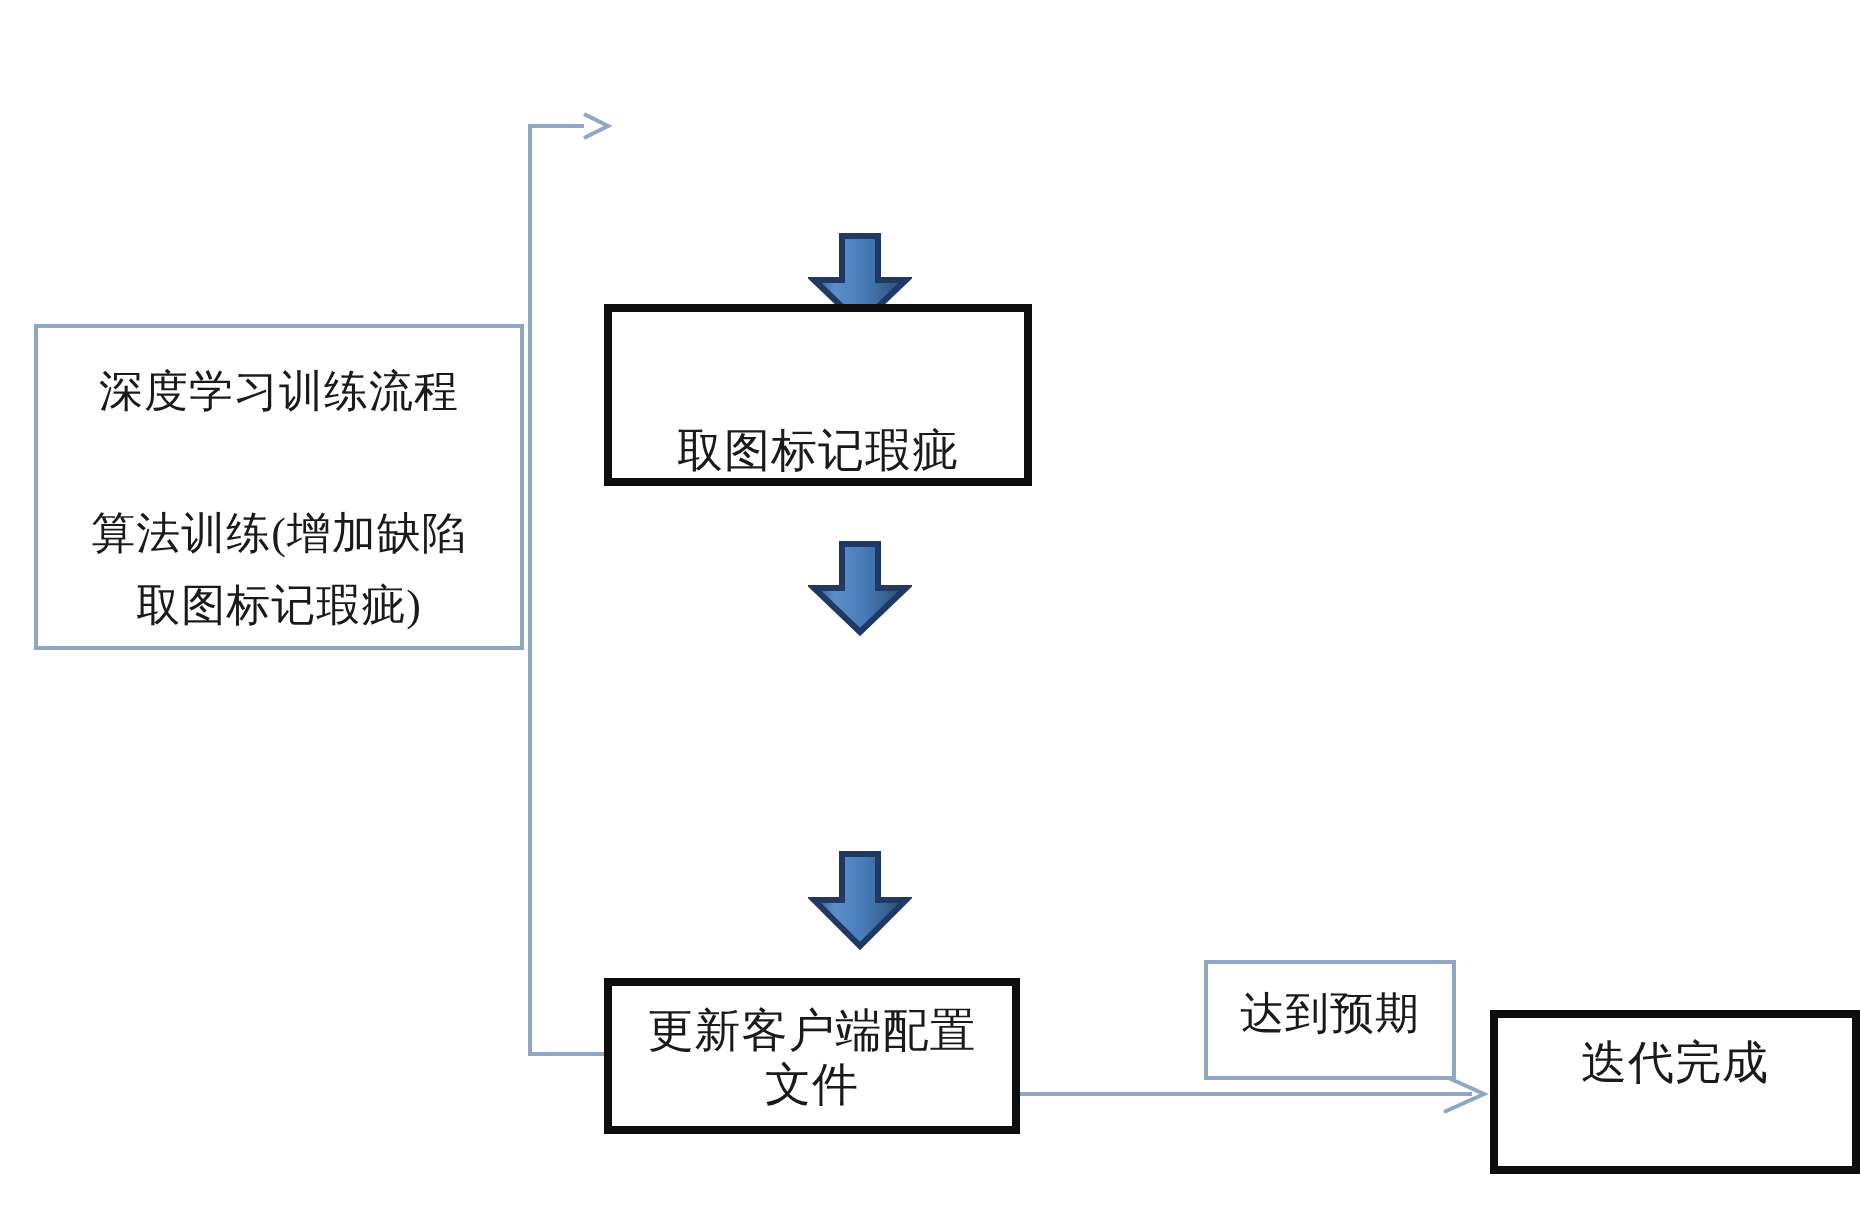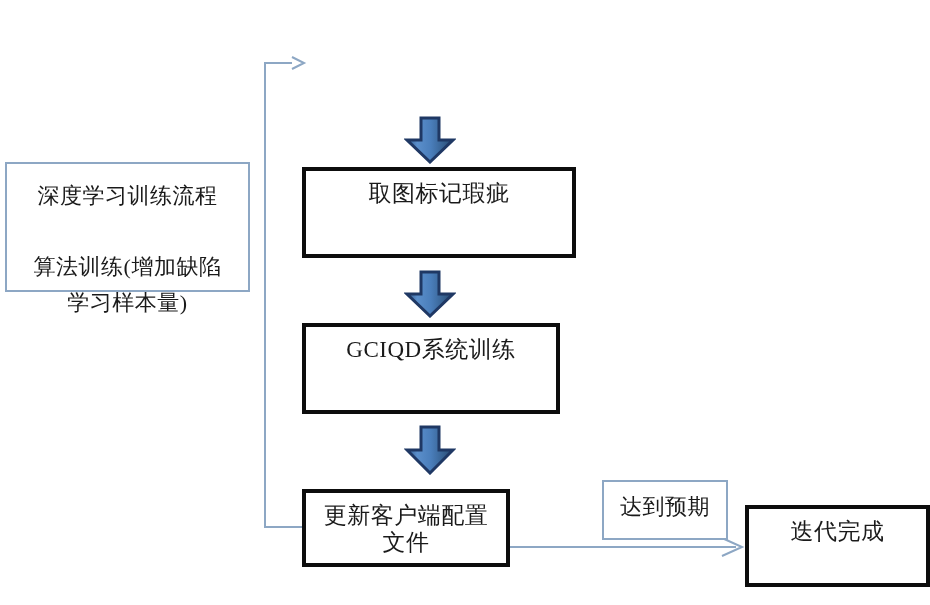--- a/index.html
+++ b/index.html
@@ -89,63 +89,60 @@
       <path d="M 302 527 L 265 527 L 265 63 L 292 63" fill="none" stroke="#8da7c4" stroke-width="2"></path>
       <path d="M 292 57 L 304 63 L 292 69" fill="none" stroke="#8da7c4" stroke-width="2" stroke-linejoin="miter"></path>
     </g>
 
     <g>
       <path d="M 510 547 L 736 547" fill="none" stroke="#8da7c4" stroke-width="2"></path>
       <path d="M 722 538 L 742 547 L 722 556" fill="none" stroke="#8da7c4" stroke-width="2" stroke-linejoin="miter"></path>
     </g>
   </svg>
 
-  <div class="note-box" id="side-panel" style="left:5px; top:162px; width:245px; height:130px;">
+  <div class="note-box" id="side-panel" style="left:17px; top:162px; width:245px; height:163px;">
     <div class="note-label"><span>深度学习训练流程</span><br><br><span>算法训练(增加缺陷
-学习样本量)</span></div>
+取图标记瑕疵)</span></div>
   </div>
 
 
   <div class="down-arrow" style="left:404px; top:116px;">
     <svg width="52" height="48" viewBox="0 0 52 48" xmlns="http://www.w3.org/2000/svg">
       <defs>
         <linearGradient id="ag1" x1="0" y1="0" x2="1" y2="0">
           <stop offset="0%" stop-color="#2f5588"></stop>
           <stop offset="22%" stop-color="#5b8fcb"></stop>
           <stop offset="52%" stop-color="#4a7ebb"></stop>
           <stop offset="80%" stop-color="#36608f"></stop>
           <stop offset="100%" stop-color="#27486d"></stop>
         </linearGradient>
       </defs>
       <path d="M 17 2 L 35 2 L 35 24 L 49 24 L 26 46 L 3 24 L 17 24 Z" fill="url(#ag1)" stroke="#1f3864" stroke-width="3" stroke-linejoin="miter"></path>
     </svg>
   </div>
 
-  <div class="proc-box" style="left:302px; top:167px; width:274px; height:91px;">
+  <div class="proc-box" style="left:302px; top:152px; width:214px; height:91px;align-items:flex-end;">
     <div class="box-label">取图标记瑕疵</div>
   </div>
 
   <div class="down-arrow" style="left:404px; top:270px;">
     <svg width="52" height="48" viewBox="0 0 52 48" xmlns="http://www.w3.org/2000/svg">
       <defs>
         <linearGradient id="ag2" x1="0" y1="0" x2="1" y2="0">
           <stop offset="0%" stop-color="#2f5588"></stop>
           <stop offset="22%" stop-color="#5b8fcb"></stop>
           <stop offset="52%" stop-color="#4a7ebb"></stop>
           <stop offset="80%" stop-color="#36608f"></stop>
           <stop offset="100%" stop-color="#27486d"></stop>
         </linearGradient>
       </defs>
       <path d="M 17 2 L 35 2 L 35 24 L 49 24 L 26 46 L 3 24 L 17 24 Z" fill="url(#ag2)" stroke="#1f3864" stroke-width="3" stroke-linejoin="miter"></path>
     </svg>
   </div>
 
-  <div class="proc-box" style="left:302px; top:323px; width:258px; height:91px;">
-    <div class="box-label">GCIQD系统训练</div>
-  </div>
 
   <div class="down-arrow" style="left:404px; top:425px;">
     <svg width="52" height="50" viewBox="0 0 52 50" xmlns="http://www.w3.org/2000/svg">
       <defs>
         <linearGradient id="ag3" x1="0" y1="0" x2="1" y2="0">
           <stop offset="0%" stop-color="#2f5588"></stop>
           <stop offset="22%" stop-color="#5b8fcb"></stop>
           <stop offset="52%" stop-color="#4a7ebb"></stop>
           <stop offset="80%" stop-color="#36608f"></stop>
           <stop offset="100%" stop-color="#27486d"></stop>

